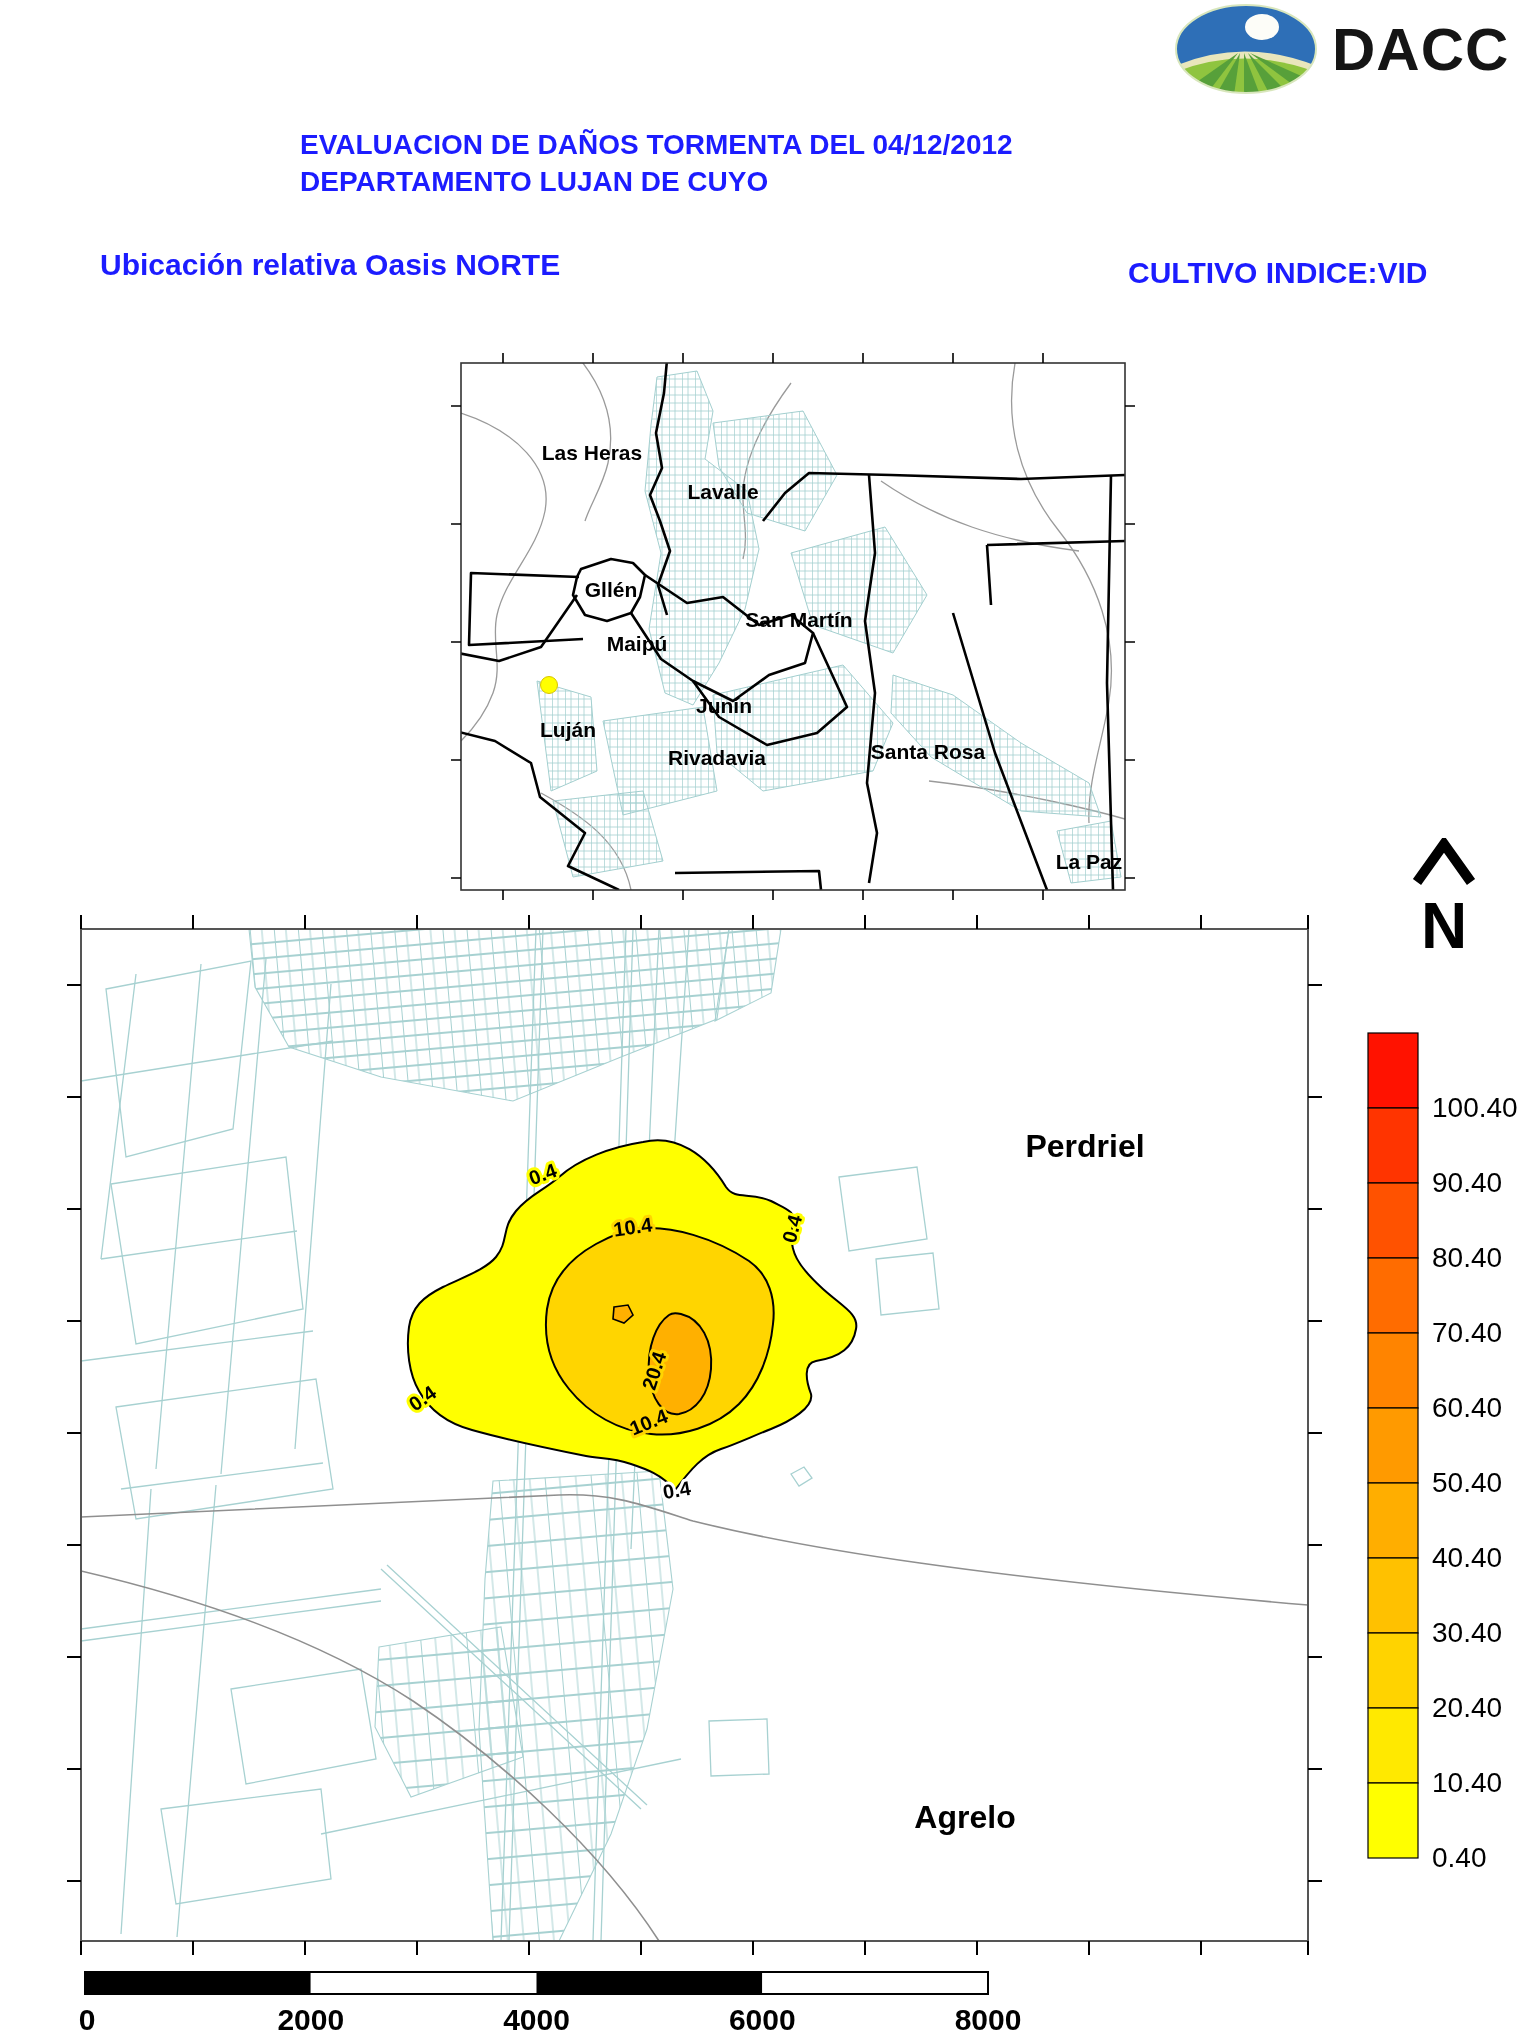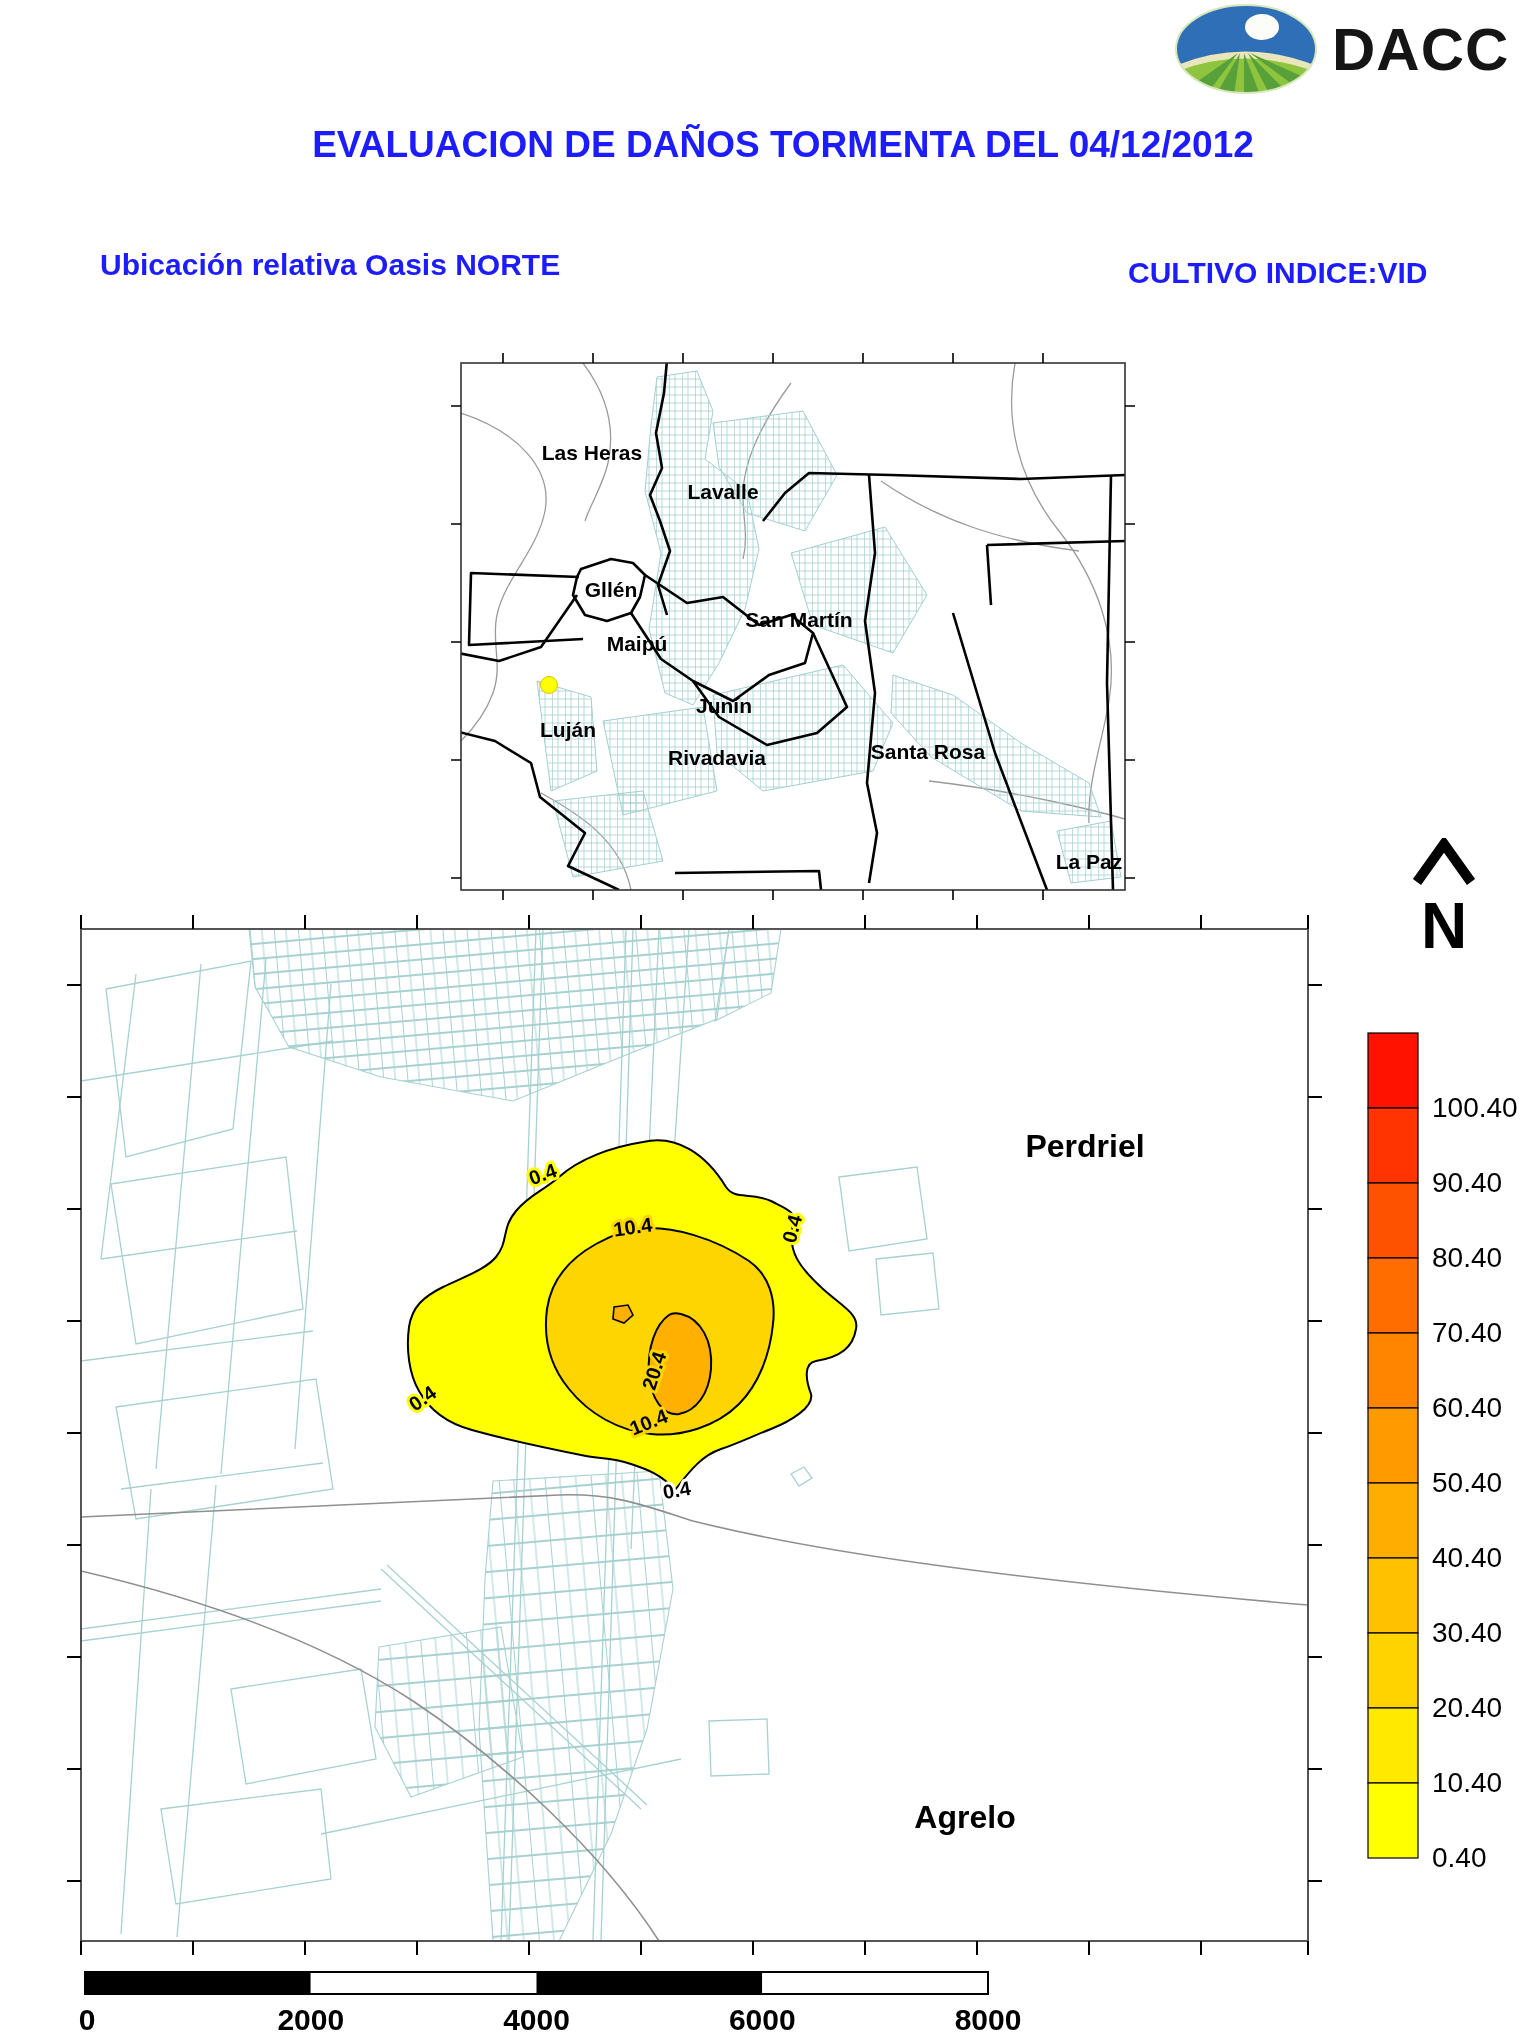--- a/index.html
+++ b/index.html
@@ -1,20 +1,20 @@
 <!DOCTYPE html>
 <html><head>
 <meta charset="utf-8">
 <style>
   html,body{margin:0;padding:0;background:#ffffff;}
   .page{position:relative;width:1534px;height:2041px;background:#fff;overflow:hidden;
         font-family:"Liberation Sans",sans-serif;}
   .abs{position:absolute;}
-  .title-block{left:308px;top:126px;width:950px;text-align:center;
-               font-weight:bold;font-size:37px;line-height:37px;color:#1C1CFF;}
+  .title-block{left:300px;top:126px;width:950px;
+               font-weight:bold;font-size:28px;line-height:37px;color:#1C1CFF;}
   .sub-left{left:100px;top:248px;font-weight:bold;font-size:30px;color:#1C1CFF;}
   .sub-right{left:1128px;top:256px;font-weight:bold;font-size:30px;color:#1C1CFF;}
   .logo-wrap{left:1172px;top:3px;display:flex;align-items:center;}
   .logo-text{font-weight:bold;font-size:60px;letter-spacing:1px;color:#151515;margin-left:8px;}
   .north{left:1396px;top:838px;width:96px;text-align:center;}
   .north-n{font-size:64px;font-weight:bold;color:#000;line-height:60px;margin-top:6px;}
   svg text{font-family:"Liberation Sans",sans-serif;}
 </style>
 </head>
 <body>
@@ -41,20 +41,21 @@
           <path d="M78,50 L124,84 L136,76 Z"></path>
         </g>
       </g>
       <ellipse cx="74" cy="46" rx="70" ry="44" fill="none" stroke="#D8E6BC" stroke-width="2"></ellipse>
     </svg>
     <span class="logo-text">DACC</span>
   </div>
 
   <div class="abs title-block">
     <div>EVALUACION DE DAÑOS TORMENTA DEL 04/12/2012</div>
+    <div>DEPARTAMENTO LUJAN DE CUYO</div>
   </div>
   <div class="abs sub-left">Ubicación relativa Oasis NORTE</div>
   <div class="abs sub-right">CULTIVO INDICE:VID</div>
 
   <svg class="abs" style="left:445px;top:347px;" width="696" height="559" viewBox="-16 -16 696 559">
     <defs>
       <pattern id="pinset" width="13" height="8" patternUnits="userSpaceOnUse">
         <path d="M0,0 H13 M0,8 H13 M0.4,0 V8 M6,0 V8" stroke="#A3CFCF" stroke-width="0.8" fill="none"></path>
       </pattern>
       <clipPath id="iclip">

